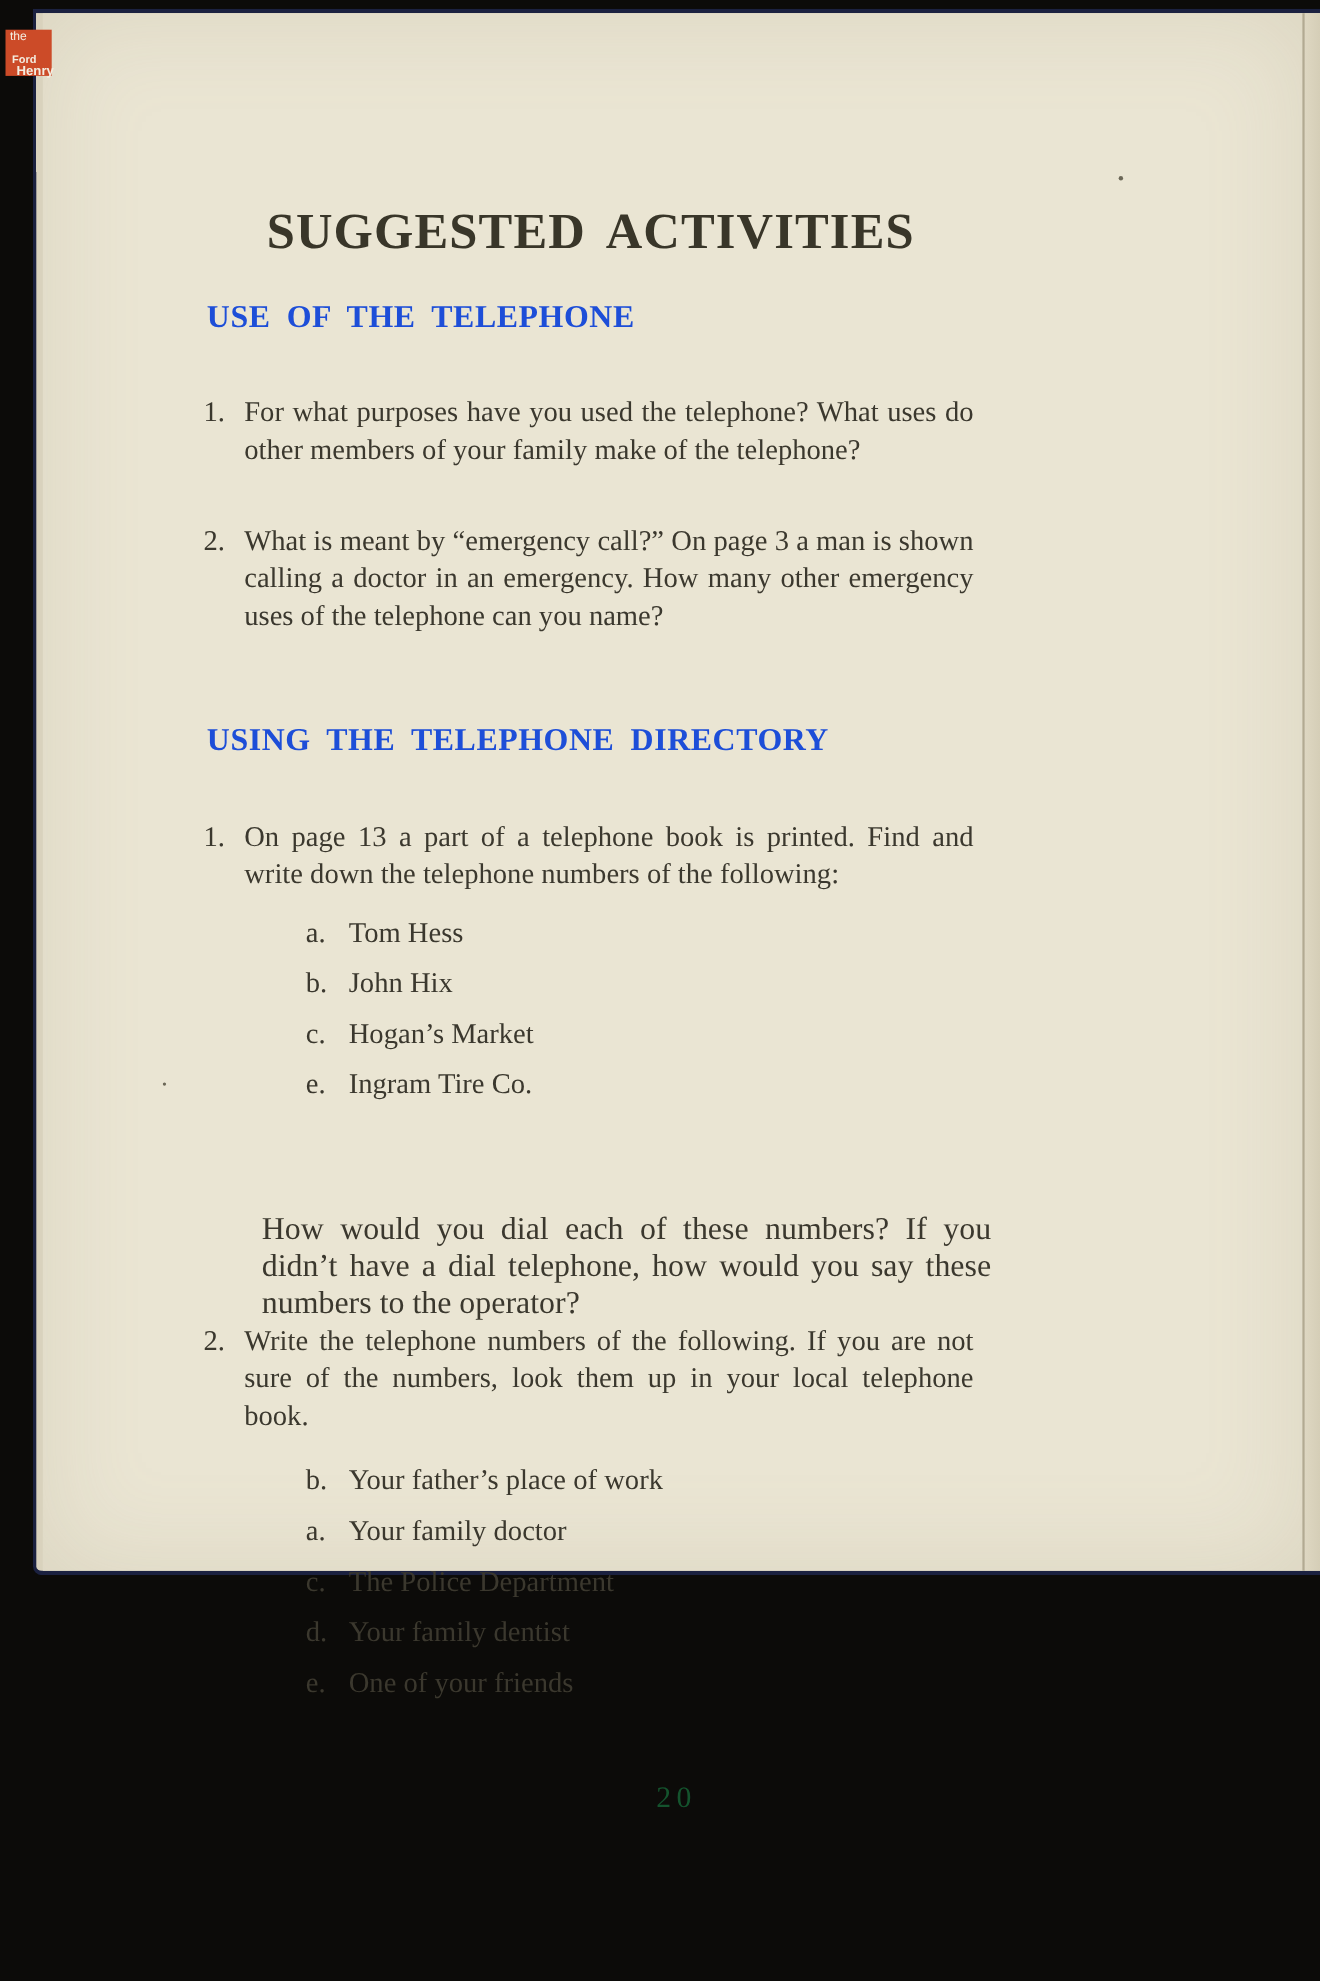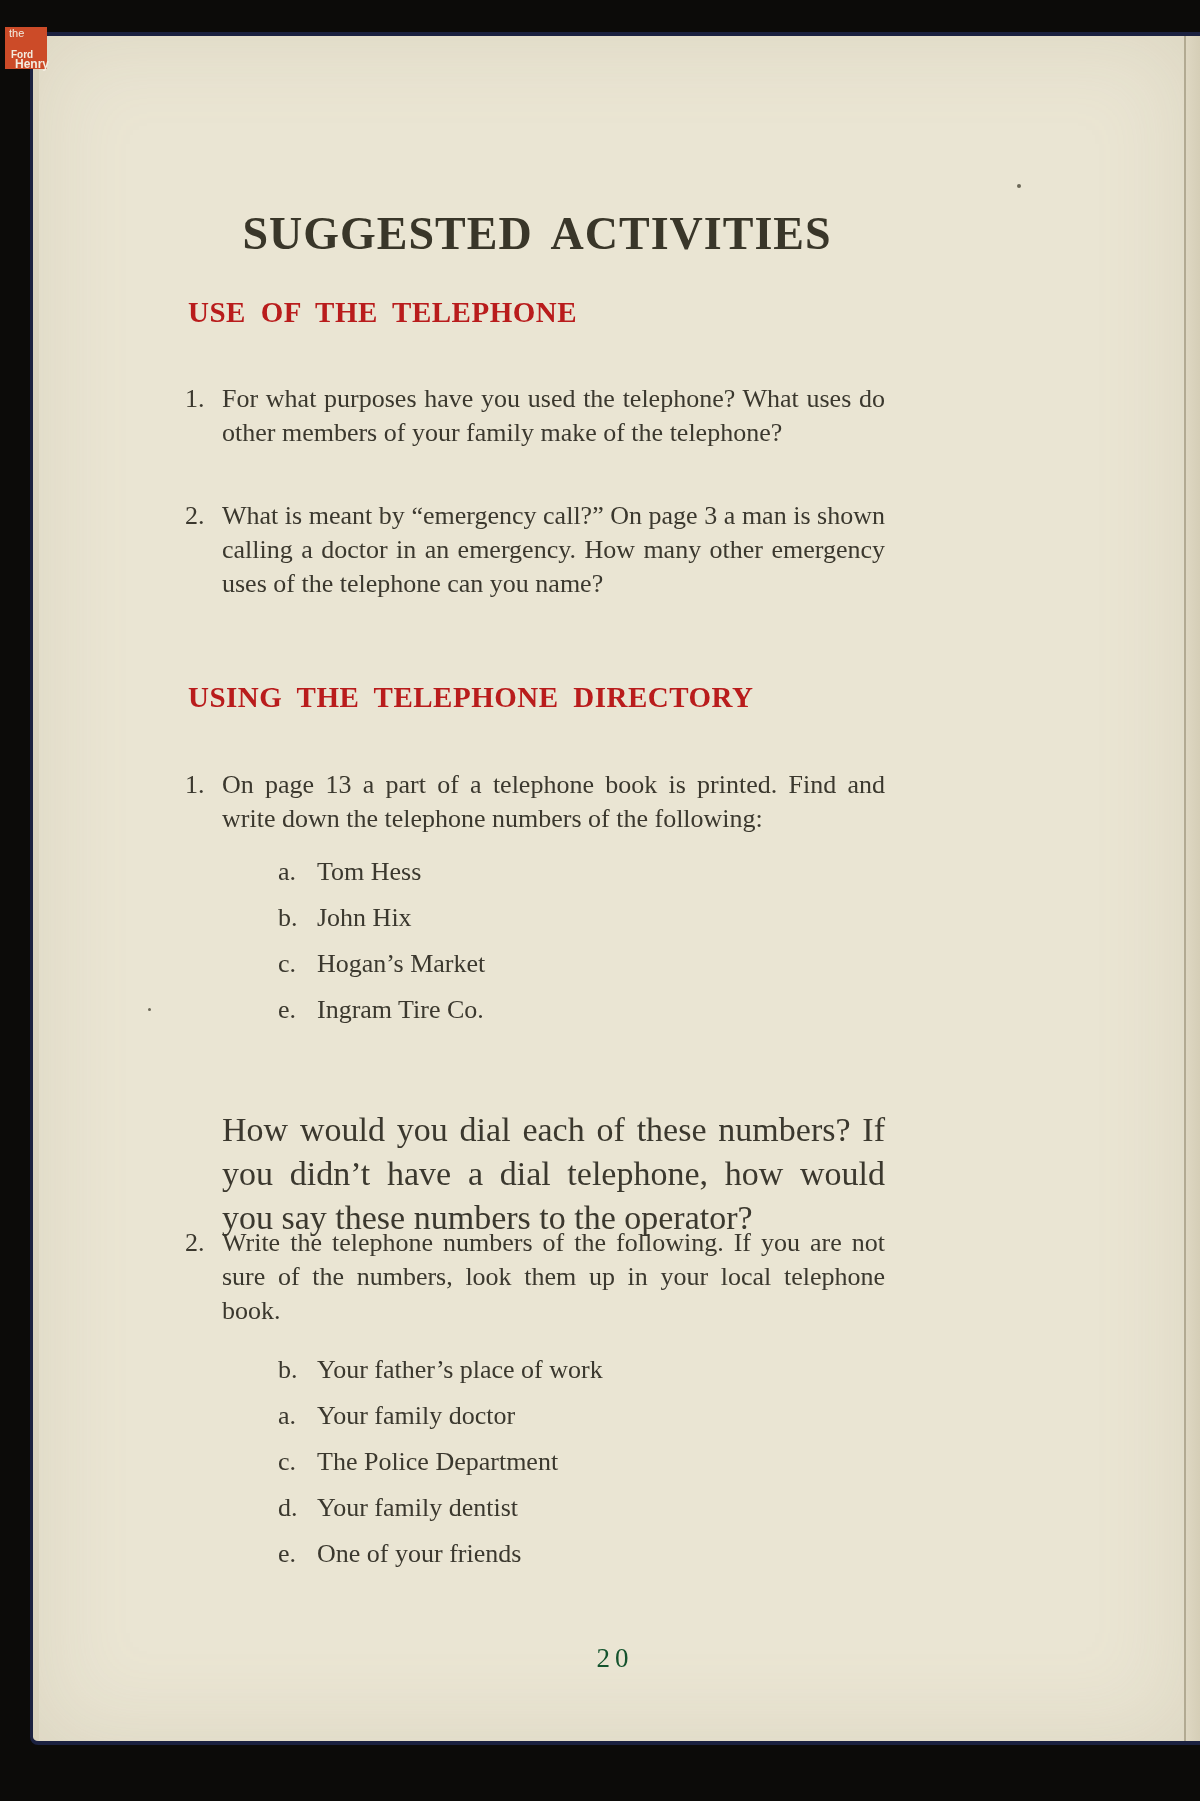--- a/index.html
+++ b/index.html
@@ -14,21 +14,21 @@
     position:absolute; left:5px; top:27px; width:42px; height:42px;
     background:#cc4b28; color:#f3ede0; z-index:5;
     font-family:"Liberation Sans", sans-serif;
   }
   .wm-the   { position:absolute; left:4px;  top:0px;  font-size:11px; font-weight:normal; }
   .wm-henry { position:absolute; left:10px; top:10px; font-size:12px; font-weight:bold;margin-top:20px; }
   .wm-ford  { position:absolute; left:6px;  top:22px; font-size:10px; font-weight:bold; }
 
   
   .sheet-wrap {
-    position:absolute; left:30px; top:32px; width:1170px; height:1713px;
+    position:absolute; left:30px; top:8px; width:1170px; height:1424px;
     box-sizing:border-box;
     background:#d9d2bd;
     border-top:4px solid #1b2140;
     border-left:3px solid #1b2140;
     border-bottom:4px solid #1b2140;
     border-bottom-left-radius:8px;
   }
   .sheet {
     position:absolute; left:6px; right:14px; top:0; bottom:0;
     background:#eae5d3;
@@ -43,21 +43,21 @@
 
   
   .title {
     position:absolute; left:154px; top:170px; width:700px; margin:0;
     text-align:center; font-size:46px; line-height:55px; font-weight:bold;
     color:#393629; letter-spacing:1px; word-spacing:8px;
   }
   .h2 {
     position:absolute; left:155px; margin:0;
     font-size:29px; line-height:36px; font-weight:bold;
-    color:#b91c1c; letter-spacing:0.5px; word-spacing:7px;
+    color:#1d4ed8; letter-spacing:0.5px; word-spacing:7px;
   }
   .h2-a { top:258px; }
   .h2-b { top:643px; }
 
   .li { position:absolute; left:152px; width:700px; }
   .li-1a { top:346px; }
   .li-1b { top:463px; }
   .li-2a { top:732px; }
   .li-2b { top:1190px; }
   .num {
@@ -69,22 +69,22 @@
     font-size:26px; line-height:34px; color:#3b382e;
   }
 
   .sub { position:absolute; left:245px; }
   .sub-1 { top:819px; }
   .sub-2 { top:1317px; }
   .subrow { height:46px; font-size:26px; line-height:34px; color:#3b382e; }
   .letter { display:inline-block; width:39px; }
 
   .followup {
-    position:absolute; left:189px; top:1072px; width:663px; margin:0;
-    text-align:justify; font-size:34px; line-height:44px; color:#3b382e;
+    position:absolute; left:189px; top:1072px; width:663px; margin:16px;
+    text-align:justify; font-size:29px; line-height:34px; color:#3b382e;
   }
 
   .pagenum {
     position:absolute; left:382px; top:1605px; width:400px;
     text-align:center; font-size:27px; line-height:34px;
     letter-spacing:5px; color:#14532d;
   }
 </style>
 </head>
 <body>

